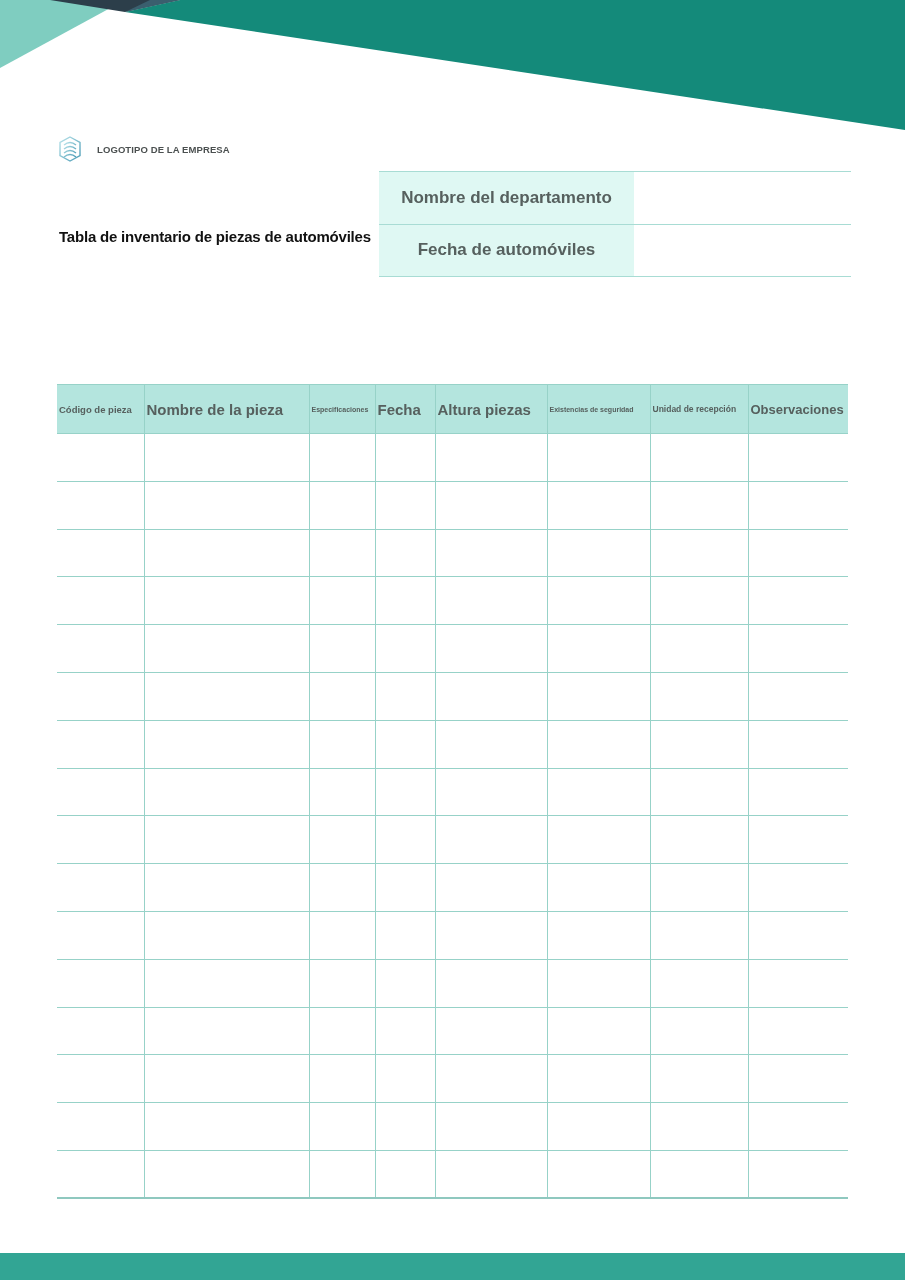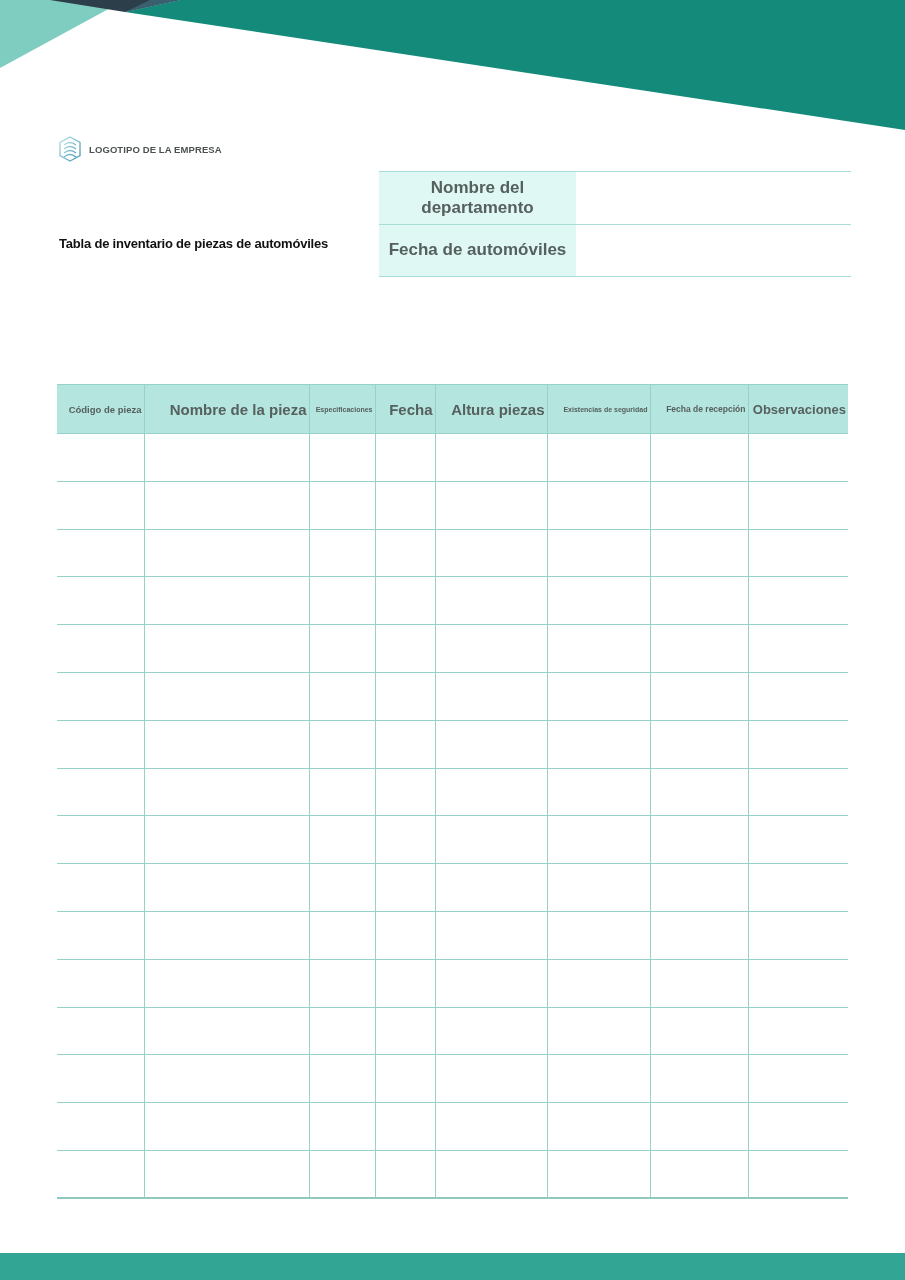--- a/index.html
+++ b/index.html
@@ -1,33 +1,33 @@
 <!DOCTYPE html>
 <html><head>
   <meta charset="utf-8">
   <style>
     * { box-sizing: border-box; margin: 0; padding: 0; }
     html, body { width: 905px; height: 1280px; background: #ffffff; overflow: hidden; }
     body { position: relative; font-family: "Liberation Sans", sans-serif; color: #4a5553; }
 
     .decor { position: absolute; left: 0; top: 0; width: 905px; height: 140px; }
 
-    .logo { position: absolute; left: 57px; top: 136px; display: flex; align-items: center; gap: 6px; }
+    .logo { position: absolute; left: 57px; top: 136px; display: flex; align-items: center; gap: 14px; }
     .logo-icon { width: 26px; height: 26px; }
     .logo-text { font-size: 9.5px; font-weight: bold; color: #4b5050; letter-spacing: 0.1px; }
 
-    .doc-title { position: absolute; left: 59px; top: 236px; font-size: 13px; font-weight: bold; color: #111; letter-spacing: -0.2px; }
+    .doc-title { position: absolute; left: 59px; top: 228px; font-size: 15px; font-weight: bold; color: #111; letter-spacing: -0.2px; }
 
     .meta { position: absolute; left: 379px; top: 171px; width: 472px; border-collapse: collapse; }
     .meta td { height: 52.5px; border-top: 1.5px solid #a8dcd4; border-bottom: 1.5px solid #a8dcd4; }
-    .meta td.label { width: 197px; background: #dff8f3; text-align: center; font-size: 17px; font-weight: bold; color: #56605e; }
+    .meta td.label { width: 255px; background: #dff8f3; text-align: center; font-size: 17px; font-weight: bold; color: #56605e; }
     .meta td.value { background: #ffffff; }
 
     .inv { position: absolute; left: 57px; top: 384px; width: 791px; border-collapse: collapse; table-layout: fixed; }
-    .inv th { height: 49px; background: #b4e5de; color: #56605e; font-weight: bold; text-align: right; border-left: 1px solid #97d2c8; border-right: 1px solid #97d2c8; border-top: 1px solid #97d2c8; white-space: nowrap; overflow: hidden; padding: 0 2px; }
+    .inv th { height: 49px; background: #b4e5de; color: #56605e; font-weight: bold; text-align: left; border-left: 1px solid #97d2c8; border-right: 1px solid #97d2c8; border-top: 1px solid #97d2c8; white-space: nowrap; overflow: hidden; padding: 0 2px; }
     .inv th:first-child { border-left: none; }
     .inv th:last-child { border-right: none; }
     .inv td { height: 47.8px; border: 1px solid #97d2c8; background: #fff; }
     .inv td:first-child { border-left: none; }
     .inv td:last-child { border-right: none; }
     .inv tr:last-child td { border-bottom: 2px solid #8fc8bf; }
     .fs-s { font-size: 9.5px; }
     .fs-xs { font-size: 7px; }
     .fs-l { font-size: 15px; }
 
@@ -84,21 +84,21 @@
       <col style="width:100px">
   </colgroup>
   <thead>
     <tr>
       <th class="fs-s">Código de pieza</th>
       <th class="fs-l">Nombre de la pieza</th>
       <th class="fs-xs">Especificaciones</th>
       <th class="fs-l">Fecha</th>
       <th class="fs-l">Altura piezas</th>
       <th class="fs-xs">Existencias de seguridad</th>
-      <th class="fs-s" style="font-size:8.5px">Fecha de recepción</th>
+      <th class="fs-s" style="font-size:8.5px">Unidad de recepción</th>
       <th class="fs-s" style="font-size:13px">Observaciones</th>
     </tr>
   </thead>
   <tbody id="inv-body">
       <tr>
         <td></td>
         <td></td>
         <td></td>
         <td></td>
         <td></td>

